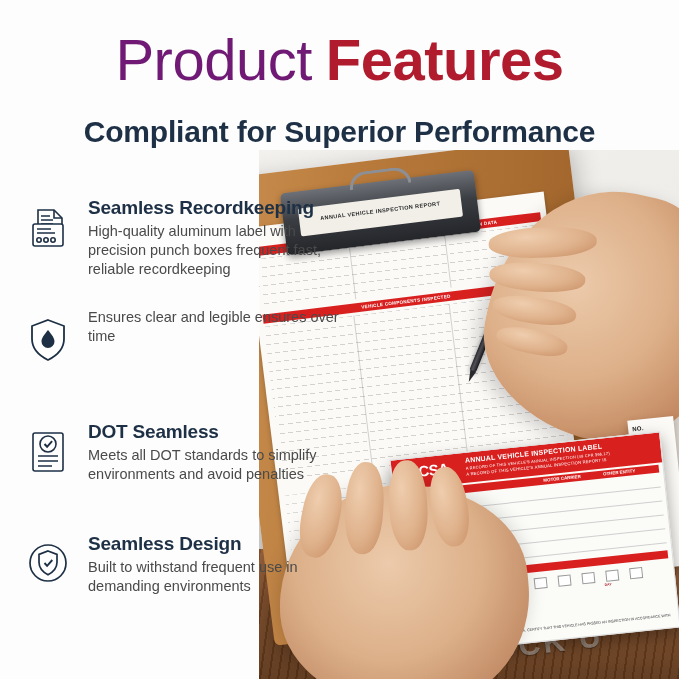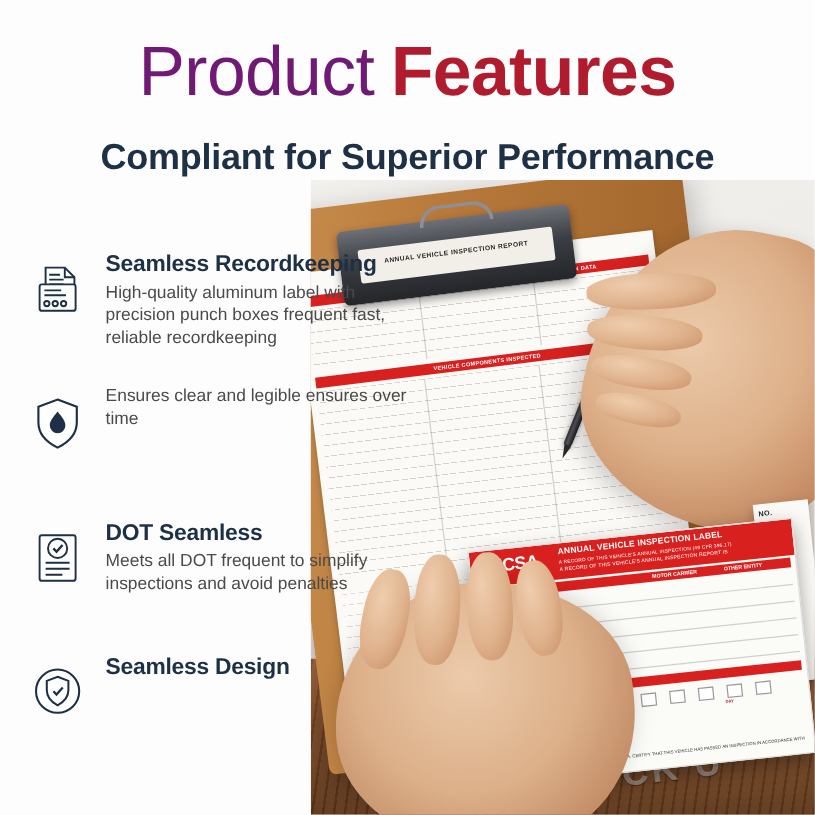--- a/index.html
+++ b/index.html
@@ -47,21 +47,21 @@
     line-height: 40px;
     font-weight: 700;
     color: #1d3045;
     letter-spacing: -0.2px;
     white-space: nowrap;
   }
 
   
   .features {
     position: absolute;
-    top: 209px;
+    top: 196px;
     left: 16px;
     width: 340px;
   }
   .feature {
     position: relative;
     min-height: 96px;
     padding-left: 72px;
     margin-bottom: 8px;
   }
   .feature .icon-box {
@@ -534,28 +534,29 @@
     <div class="feature" id="feature-2">
       <div class="icon-box">
         <svg width="52" height="52" viewBox="0 0 52 52" fill="none" stroke="#1d3045" stroke-width="1.6">
           <rect x="9" y="7" width="30" height="38" rx="2" fill="#fff"></rect>
           <path d="M14 30 h20 M14 35 h20 M14 40 h14"></path>
           <circle cx="24" cy="18" r="8" fill="#fff"></circle>
           <path d="M20.5 18 l2.6 2.8 l5-5.6" stroke-width="2"></path>
         </svg>
       </div>
       <h3>DOT Seamless</h3>
-      <p>Meets all DOT frequent to simplify inspections and avoid penalties</p>
+      <p>Meets all DOT standards to simplify environments and avoid penalties</p>
     </div>
 
     <div class="feature" id="feature-3">
       <div class="icon-box">
         <svg width="52" height="52" viewBox="0 0 52 52" fill="none" stroke="#1d3045" stroke-width="1.7">
           <circle cx="24" cy="25" r="18" fill="#fff"></circle>
           <path d="M24 13 L33 16.4 v7.8 c0 6.6-4.6 10.2-9 12.6 -4.4-2.4-9-6-9-12.6 v-7.8 Z"></path>
           <path d="M20.5 25 l2.6 2.8 l5.2-5.8" stroke-width="1.9"></path>
         </svg>
       </div>
       <h3>Seamless Design</h3>
+      <p>Built to withstand frequent use in demanding environments</p>
     </div>
 
   </div>
 </div>
 
 </body></html>

